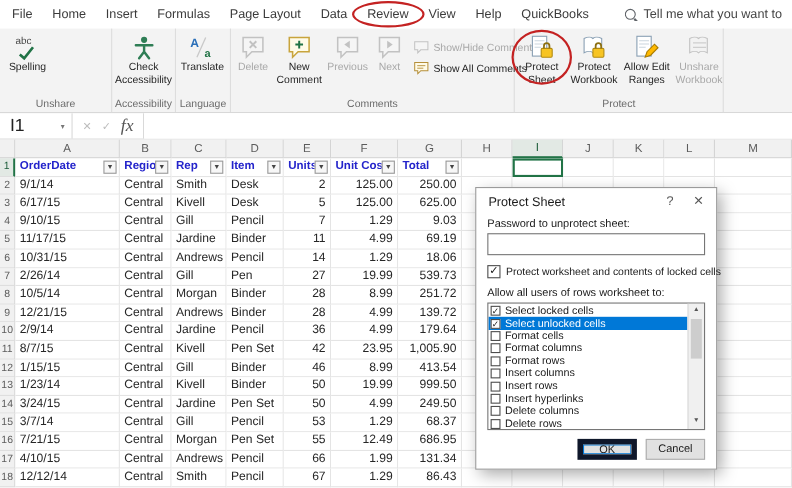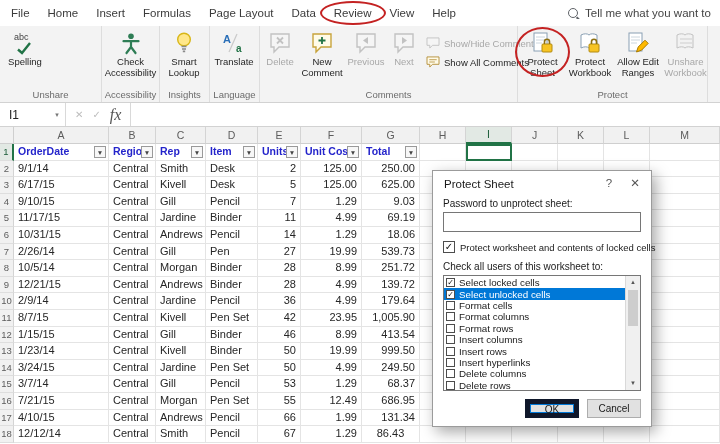--- a/index.html
+++ b/index.html
@@ -23,21 +23,21 @@
   .bigbtn .ic{width:26px;height:24px;flex:none}
   .blabel{font-size:9.5px;line-height:10.5px;text-align:center;color:#262626;margin-top:2px}
   .disabled .blabel{color:#a8a8a8}
   .smallstack{display:flex;flex-direction:column;justify-content:flex-start;gap:7px;padding:8px 0 0 5px}
   .smallbtn{display:flex;align-items:center;gap:4px;font-size:9.5px;color:#262626;white-space:nowrap}
   .smallbtn.disabled{color:#a8a8a8}
 
   
   .fbar{position:absolute;top:103px;left:0;right:0;height:24px;background:#fff;border-bottom:1px solid #d2d2d2;display:flex;align-items:stretch}
   .namebox{width:66px;border-right:1px solid #d9d9d9;display:flex;align-items:center;padding-left:9px}
-  .nbtext{flex:1;font-size:12px;color:#222}
+  .nbtext{flex:1;font-size:16px;color:#222}
   .nbarrow{width:16px;font-size:7px;color:#777;text-align:center}
   .fxbtns{display:flex;align-items:center;gap:9px;padding:0 9px;border-right:1px solid #d9d9d9}
   .fxi{font-size:10px;color:#bdbdbd}
   .fxi.fx{color:#555;font-style:italic;font-family:"Liberation Serif",serif;font-size:16px}
   .finput{flex:1;background:#fff}
 
   
   .grid{position:absolute;top:127px;left:0;right:0;bottom:0;background:#fff}
   .colhdrs{display:flex;height:17px}
   .corner{width:14px;flex:none;background:#f1f1f1;border-right:1px solid #cfcfcf;border-bottom:1px solid #cfcfcf}
@@ -88,20 +88,21 @@
   <div class="tabbar">
     <span class="tab">File</span>
       <span class="tab">Home</span>
       <span class="tab">Insert</span>
       <span class="tab">Formulas</span>
       <span class="tab">Page Layout</span>
       <span class="tab">Data</span>
       <span class="tab">Review<i class="annot-ring ring-tab"></i></span>
       <span class="tab">View</span>
       <span class="tab">Help</span>
+      <span class="tab">QuickBooks</span>
       <div class="search">
       <span class="mag"></span>
       <span>Tell me what you want to</span>
     </div>
   </div>
 
   <div class="ribbon">
 
     <div class="rgroup" style="width:102px">
       <div class="rbody">
@@ -122,32 +123,20 @@
           <svg class="ic" viewBox="0 0 24 24">
             <circle cx="12" cy="5.2" r="2.8" fill="#2e7d55"></circle>
             <path d="M4.5 10.2h15M12 10.2V16M12 16l-4.5 6M12 16l4.5 6" stroke="#2e7d55" stroke-width="2.2" fill="none" stroke-linecap="round"></path>
           </svg>
           <span class="blabel">Check Accessibility</span>
         </div>
       </div>
       <div class="glabel">Accessibility</div>
     </div>
 
-    <div class="rgroup" style="width:50px">
-      <div class="rbody">
-        <div class="bigbtn" style="width:46px">
-          <svg class="ic" viewBox="0 0 24 24">
-            <circle cx="12" cy="8.5" r="6.3" fill="#ffe78a" stroke="#d8b616" stroke-width="1.4"></circle>
-            <path d="M9.5 15.5h5M10 18h4M10.8 20.4h2.4" stroke="#8a8a8a" stroke-width="1.6"></path>
-          </svg>
-          <span class="blabel">Smart Lookup</span>
-        </div>
-      </div>
-      <div class="glabel">Insights</div>
-    </div>
 
     <div class="rgroup" style="width:50px">
       <div class="rbody">
         <div class="bigbtn" style="width:46px">
           <svg class="ic" viewBox="0 0 24 24">
             <path d="M15 3L7 21" stroke="#c9c9c9" stroke-width="1.2"></path>
             <text x="1" y="12" font-size="11" font-weight="bold" fill="#2a6fb8" font-family="Liberation Sans, sans-serif">A</text>
             <text x="14" y="21" font-size="10" font-weight="bold" fill="#217346" font-family="Liberation Sans, sans-serif">a</text>
           </svg>
           <span class="blabel">Translate</span>
@@ -554,21 +543,21 @@
           <div class="cell" style="width: 70px;"></div>
         </div>
         <div class="grow">
           <div class="rh">18</div>
           <div class="cell" style="width: 95px;">12/12/14</div>
           <div class="cell" style="width: 47px;">Central</div>
           <div class="cell" style="width: 50px;">Smith</div>
           <div class="cell" style="width: 52px;">Pencil</div>
           <div class="cell r" style="width: 43px;">67</div>
           <div class="cell r" style="width: 61px;">1.29</div>
-          <div class="cell r" style="width: 58px; text-align: center;">86.43</div>
+          <div class="cell r" style="width: 58px;">86.43</div>
           <div class="cell" style="width: 46px;"></div>
           <div class="cell" style="width: 46px;"></div>
           <div class="cell" style="width: 46px;"></div>
           <div class="cell" style="width: 46px;"></div>
           <div class="cell" style="width: 46px;"></div>
           <div class="cell" style="width: 70px;"></div>
         </div>
       </div>
   </div>
 
@@ -578,21 +567,21 @@
       <span class="dlg-ctl">?</span>
       <span class="dlg-ctl">✕</span>
     </div>
     <div class="dlg-body">
       <div>Password to unprotect sheet:</div>
       <input class="fld" type="text" value="" style="">
       <div class="cbrow">
         <span class="cb" id="protect-cb">✓</span>
         <span>Protect worksheet and contents of locked cells</span>
       </div>
-      <div class="allow">Check all users of this worksheet to:</div>
+      <div class="allow">Allow all users of rows worksheet to:</div>
       <div class="lb">
         <div class="lbitems">
             <div class="lbitem">
               <span class="lbcb">✓</span>
               <span>Select locked cells</span>
             </div>
             <div class="lbitem sel">
               <span class="lbcb">✓</span>
               <span>Select unlocked cells</span>
             </div>

